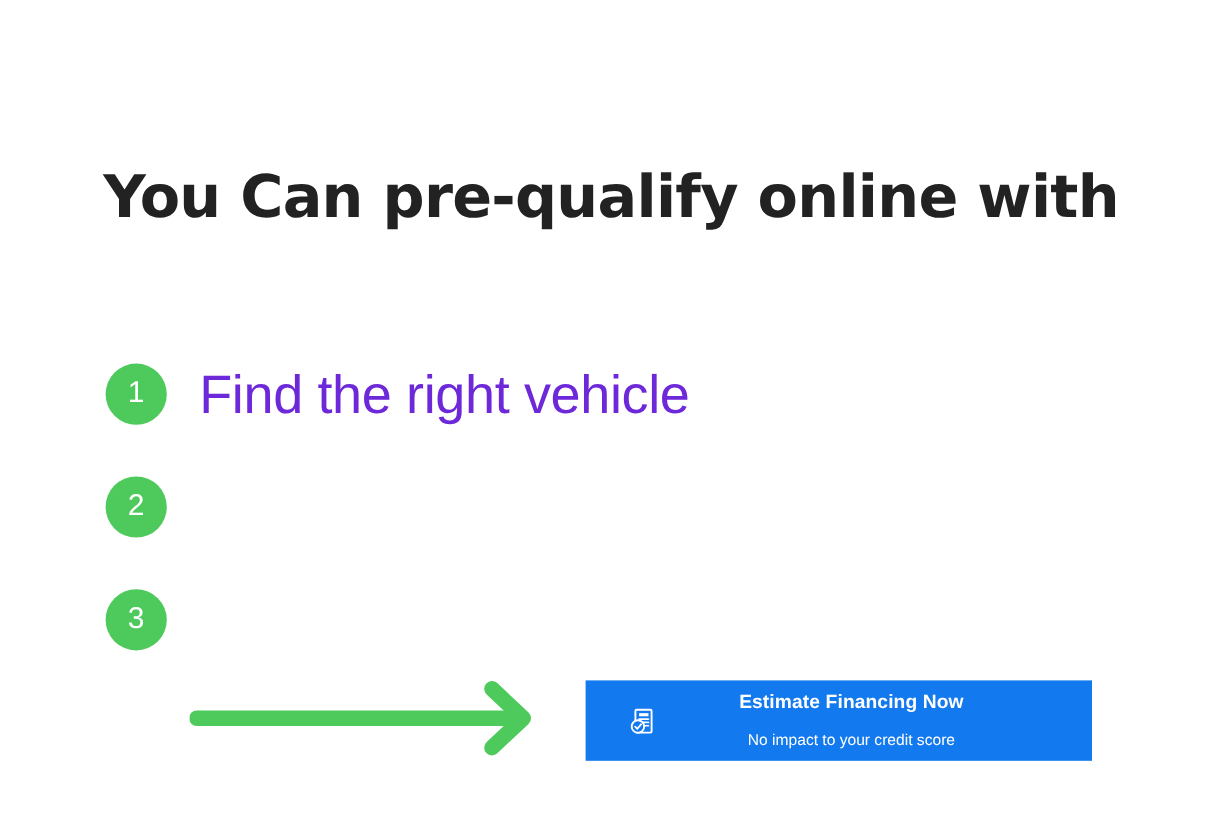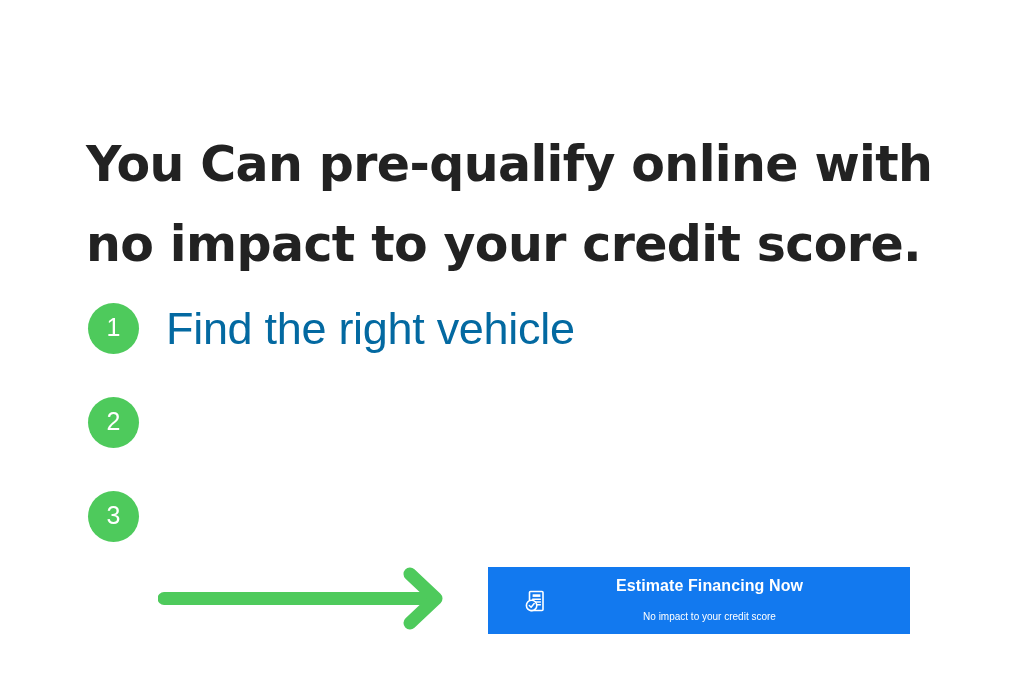--- a/index.html
+++ b/index.html
@@ -67,21 +67,21 @@
     display: flex;
     align-items: center;
     justify-content: center;
     flex: 0 0 auto;
     line-height: 1;
     padding-bottom: 1px;
     box-sizing: border-box;
   }
   .step-label {
     margin-left: 27px;
-    color: #0369a1;
+    color: #6d28d9;
     font-family: "Liberation Sans", sans-serif;
     font-weight: 400;
     font-size: 45px;
     line-height: 51px;
     letter-spacing: -0.3px;
     white-space: nowrap;
   }
 
   
   .arrow-wrap {
@@ -133,35 +133,34 @@
     font-family: "Liberation Sans", sans-serif;
     font-size: 16px;
     font-weight: 700;
     line-height: 20px;
     letter-spacing: 0.1px;
     white-space: nowrap;
   }
   .cta-sub {
     color: #ffffff;
     font-family: "Liberation Sans", sans-serif;
-    font-size: 10px;
+    font-size: 13px;
     font-weight: 400;
     line-height: 18px;
     margin-top: 12px;
     white-space: nowrap;
   }
 </style>
 </head>
 <body>
 
 <div class="stage">
 
   <h1 class="headline">
     <span class="headline-line">You Can pre-qualify online with</span>
-    <span class="headline-line">no impact to your credit score.</span>
   </h1>
 
   <div class="steps">
 
     <div class="step-row">
       <div class="step-badge">1</div>
       <div class="step-label">Find the right vehicle</div>
     </div>
 
     <div class="step-row">

